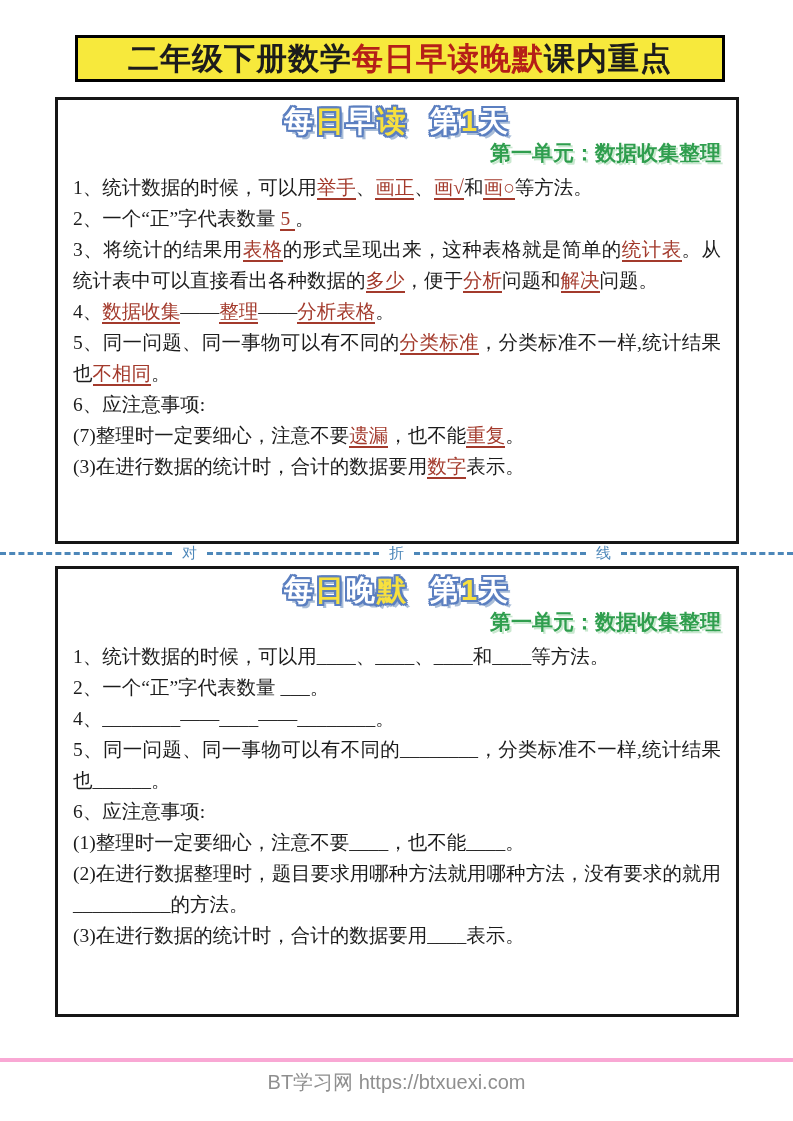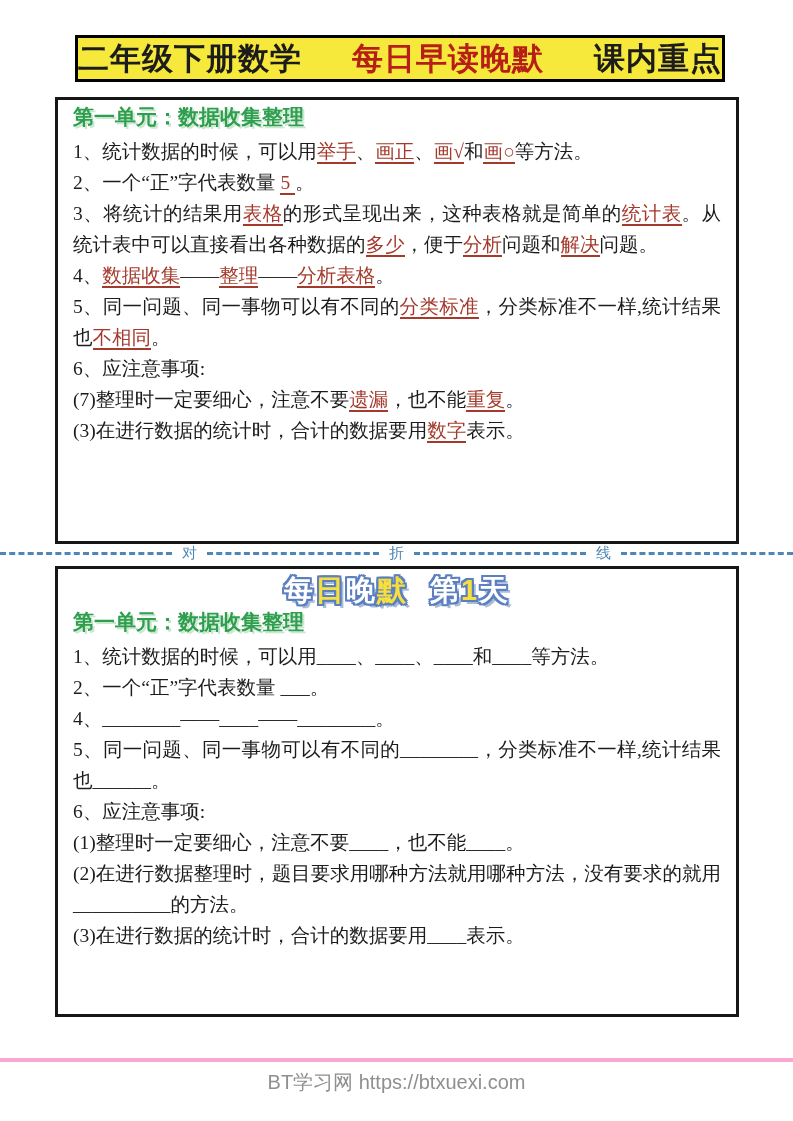--- a/index.html
+++ b/index.html
@@ -8,21 +8,21 @@
     width:793px;height:1121px;
     background:#ffffff;
     font-family:"Liberation Serif","DejaVu Serif",serif;
     color:#1c1c1c;
     overflow:hidden;
   }
   
   .banner{
     position:absolute;left:75px;top:35px;width:644px;height:41px;
     background:#f7e93c;border:3px solid #000000;
-    display:flex;align-items:center;justify-content:space-between;
+    display:flex;align-items:center;justify-content:center;
     font-size:31px;font-weight:bold;letter-spacing:1px;white-space:nowrap;
   }
   .banner .red{color:#b51f18;}
   
   .wbox{
     position:absolute;left:55px;width:648px;
     border:3px solid #161616;background:#ffffff;
     padding:3px 15px 6px 15px;
   }
   .wbox.morning{top:97px;height:432px;}
@@ -41,20 +41,21 @@
        0   -2px 0 #5b7fc0, 0    2px 0 #5b7fc0,
        4px  4px 0 #a9bdd8;
   }
   .cartoon .gap{display:inline-block;width:22px;}
   .unit-title{
     font-family:"Liberation Sans","DejaVu Sans",sans-serif;
     font-size:21px;font-weight:900;line-height:27px;
     color:#2f9e4e;
     text-shadow:2px 2px 0 #c9e8cf;
     white-space:nowrap;
+    text-align:right;
   }
   .content{margin-top:6px;}
   .tline{
     font-size:19.5px;line-height:31px;
     text-align:justify;
     color:#1c1c1c;
     word-break:break-all;
   }
   .tline .ans{
     color:#a33a2c;
@@ -87,20 +88,23 @@
 
 <div class="page">
 
   <div class="banner">
     <span>二年级下册数学 </span>
     <span class="red">每日早读晚默</span>
     <span> 课内重点</span>
   </div>
 
   <div class="wbox morning">
+    <div class="cartoon">
+      <span><span style="color: rgb(255, 255, 255);">每</span><span style="color: rgb(247, 224, 62);">日</span><span style="color: rgb(255, 255, 255);">早</span><span style="color: rgb(247, 224, 62);">读</span></span><span class="gap"></span><span><span style="color: rgb(255, 255, 255);">第</span><span style="color: rgb(247, 224, 62);">1</span><span style="color: rgb(255, 255, 255);">天</span></span>
+    </div>
     <div class="unit-title">第一单元：数据收集整理</div>
     <div class="content">
         <div class="tline"><span>1、统计数据的时候，可以用</span><span class="ans">举手</span><span>、</span><span class="ans">画正</span><span>、</span><span class="ans">画√</span><span>和</span><span class="ans">画○</span><span>等方法。</span></div>
         <div class="tline"><span>2、一个“正”字代表数量 </span><span class="ans"> 5 </span><span>。</span></div>
         <div class="tline"><span>3、将统计的结果用</span><span class="ans">表格</span><span>的形式呈现出来，这种表格就是简单的</span><span class="ans">统计表</span><span>。从统计表中可以直接看出各种数据的</span><span class="ans">多少</span><span>，便于</span><span class="ans">分析</span><span>问题和</span><span class="ans">解决</span><span>问题。</span></div>
         <div class="tline"><span>4、</span><span class="ans">数据收集</span><span>——</span><span class="ans">整理</span><span>——</span><span class="ans">分析表格</span><span>。</span></div>
         <div class="tline"><span>5、同一问题、同一事物可以有不同的</span><span class="ans">分类标准</span><span>，分类标准不一样,统计结果也</span><span class="ans">不相同</span><span>。</span></div>
         <div class="tline"><span>6、应注意事项:</span></div>
         <div class="tline"><span>(7)整理时一定要细心，注意不要</span><span class="ans">遗漏</span><span>，也不能</span><span class="ans">重复</span><span>。</span></div>
         <div class="tline"><span>(3)在进行数据的统计时，合计的数据要用</span><span class="ans">数字</span><span>表示。</span></div>

